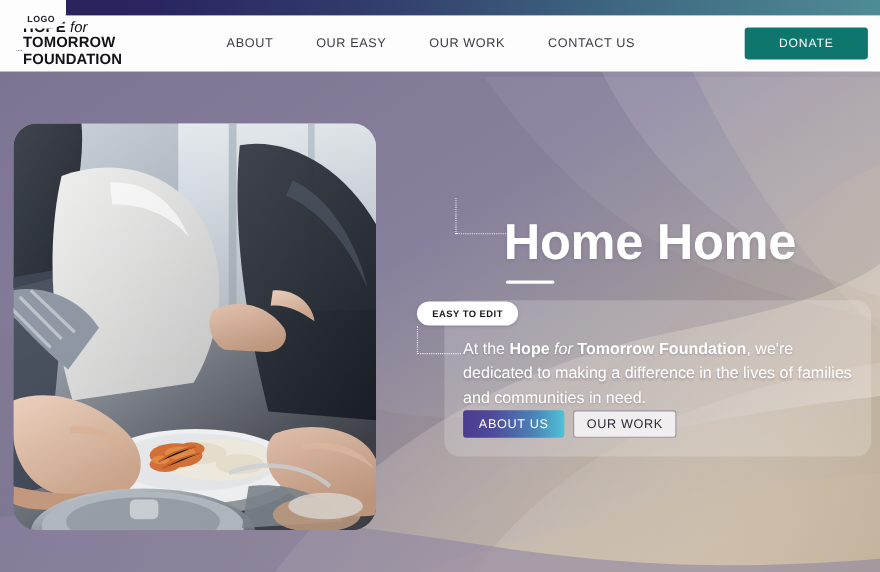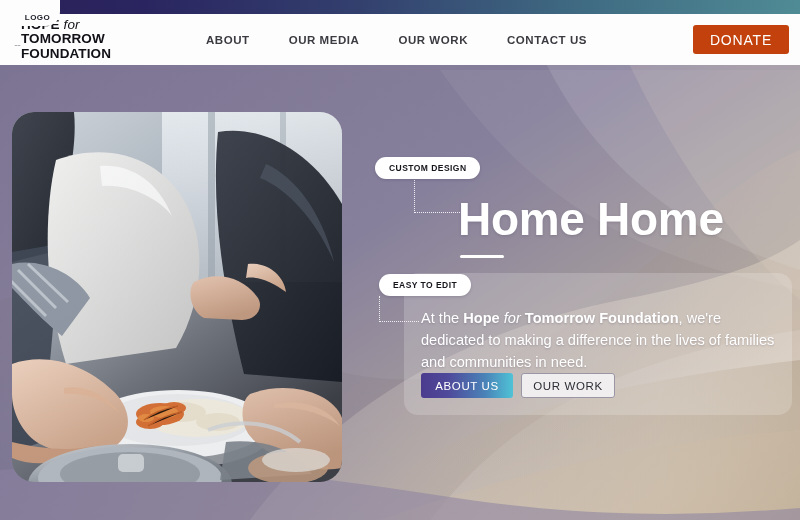--- a/index.html
+++ b/index.html
@@ -94,42 +94,41 @@
   .brand-text .for {
     font-weight: normal;
     font-style: italic;
   }
 
   #nav-links {
     display: flex;
     align-items: center;
     gap: 0;
     margin-left: 55px;
-    font-weight: bold;
   }
   .nav-link {
     font-size: 11.5px;
     color: #3b3b42;
     letter-spacing: .55px;
     padding: 6px 0;
     margin-right: 39px;
     cursor: pointer;
     white-space: nowrap;
   }
 
   #donate-btn {
     position: absolute;
     right: 11px;
     top: 11px;
-    width: 96px;
+    width: 112px;
     height: 29px;
-    background: #c2410c;
+    background: #0f766e;
     border-radius: 3px;
     color: #ffffff;
-    font-size: 14px;
+    font-size: 11px;
     letter-spacing: .8px;
     display: flex;
     align-items: center;
     justify-content: center;
     cursor: pointer;
     border: none;
     font-family: "Liberation Sans", sans-serif;
   }
 
   
@@ -316,21 +315,21 @@
     <div class="brand">
       <span class="brand-dots">....</span>
       <span class="brand-text"><span>HOPE</span>
         <span class="for">for</span>
         <span>TOMORROW</span>
         <span>FOUNDATION</span></span>
     </div>
 
     <nav id="nav-links">
       <span class="nav-link">ABOUT</span>
-      <span class="nav-link">OUR MEDIA</span>
+      <span class="nav-link">OUR EASY</span>
       <span class="nav-link">OUR WORK</span>
       <span class="nav-link">CONTACT US</span>
     </nav>
 
     <button id="donate-btn">DONATE</button>
   </div>
 
   <div id="hero-photo">
     <svg width="330" height="370" viewBox="0 0 330 370">
       <defs>
@@ -432,23 +431,20 @@
       <ellipse cx="284" cy="348" rx="34" ry="12" fill="#e4dfd8" opacity="0.8"></ellipse>
       <path d="M196,318 C226,306 264,310 288,330" stroke="#d2d7dc" stroke-width="4" fill="none" opacity="0.8"></path>
 
       <rect width="330" height="370" fill="url(#pBg)" opacity="0.06"></rect>
     </svg>
   </div>
 
   <div id="conn-custom" class="connector"></div>
   <div id="conn-easy" class="connector"></div>
 
-  <div id="badge-custom" class="badge">
-    <span class="btxt">CUSTOM DESIGN</span>
-  </div>
   <div id="badge-easy" class="badge">
     <span class="btxt">EASY TO EDIT</span>
   </div>
 
   <h1 id="hero-title">Home Home</h1>
   <div id="hero-underline"></div>
 
   <div id="text-panel"></div>
 
   <p id="hero-para"><span>At the </span><b>Hope</b><i> for </i><b>Tomorrow Foundation</b><span>, we're dedicated to making a difference in the lives of families and communities in need.</span></p>

